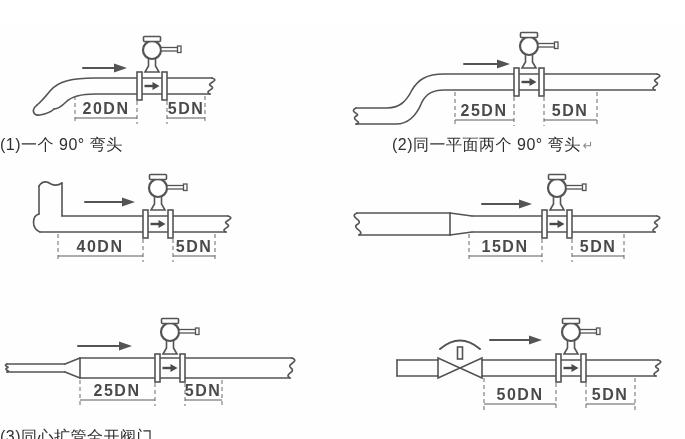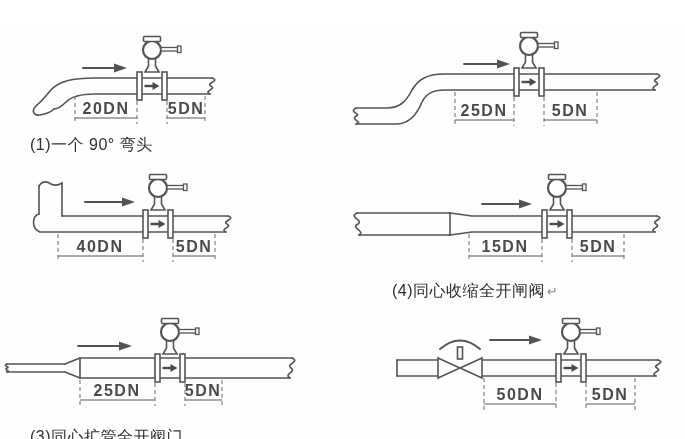--- a/index.html
+++ b/index.html
@@ -5,21 +5,21 @@
   html,body{margin:0;padding:0;background:#fff;}
   #stage{
     width:685px;height:439px;background:#fffefe;overflow:hidden;
     font-family:"Liberation Sans","DejaVu Sans",sans-serif;
     display:grid;grid-template-columns:342px 343px;grid-template-rows:146px 146px 147px;margin-top:24px;
   }
   .panel{position:relative;}
   .panel svg{display:block;}
   .caption{
     font-size:16px;color:#2f2f2f;letter-spacing:0.5px;
-    padding-left:30px;margin-top:1px;white-space:nowrap;
+    margin-top:1px;white-space:nowrap;
   }
   .col-right .caption{padding-left:50px;}
   .ret{color:#8a8a8a;font-size:13px;margin-left:2px;}
   .dimtxt{
     font-family:"Liberation Sans","DejaVu Sans",sans-serif;
     font-weight:bold;font-size:16px;fill:#4a4a4a;letter-spacing:1.5px;
     text-anchor:middle;
   }
   .ln{stroke:#545454;stroke-width:1.6;fill:none;stroke-linecap:round;}
   .dash{stroke:#6a6a6a;stroke-width:1;stroke-dasharray:4 3;fill:none;}
@@ -92,20 +92,21 @@
         <line class="dash" x1="172" y1="73" x2="172" y2="102"></line>
         <line class="dash" x1="202" y1="73" x2="202" y2="102"></line>
         <line class="dash" x1="255" y1="68" x2="255" y2="102"></line>
         <line class="dimln" x1="113" y1="96" x2="172" y2="96"></line>
         <line class="dimln" x1="202" y1="96" x2="255" y2="96"></line>
         <text class="dimtxt" x="142" y="92">25DN</text>
         <text class="dimtxt" x="228" y="92">5DN</text>
       </g>
       <use href="#fm" transform="translate(187,58)"></use>
     </svg>
+    <div class="caption"><span>(2)同一平面两个 90° 弯头</span><span class="ret">↵</span></div>
   </div>
 
   <div class="panel col-left">
     <svg width="342" height="110" viewBox="0 0 342 110">
       <g>
         <line class="ln" x1="39" y1="44" x2="39" y2="16"></line>
         <line class="ln" x1="62" y1="46" x2="62" y2="13"></line>
         <path class="ln" d="M 39,16 C 43,10 48,12 51,14 C 55,16 59,15 62,13"></path>
         <path class="ln" d="M 39,44 C 32,46 31,58 40,62"></path>
       </g>
@@ -152,21 +153,20 @@
         <line class="dash" x1="200" y1="69" x2="200" y2="92"></line>
         <line class="dash" x1="230" y1="69" x2="230" y2="92"></line>
         <line class="dash" x1="282" y1="64" x2="282" y2="92"></line>
         <line class="dimln" x1="127" y1="86" x2="200" y2="86"></line>
         <line class="dimln" x1="230" y1="86" x2="282" y2="86"></line>
         <text class="dimtxt" x="163" y="82">15DN</text>
         <text class="dimtxt" x="256" y="82">5DN</text>
       </g>
       <use href="#fm" transform="translate(215,54)"></use>
     </svg>
-    <div class="caption"><span>(4)同心收缩全开闸阀</span><span class="ret">↵</span></div>
   </div>
 
   <div class="panel col-left">
     <svg width="342" height="110" viewBox="0 0 342 110">
       <g>
         <line class="ln" x1="7" y1="48" x2="65" y2="48"></line>
         <line class="ln" x1="7" y1="56" x2="65" y2="56"></line>
         <path class="ln" d="M 7,48 c -5,2 4,3 0,4 c -4,2 5,3 0,4"></path>
         <line class="ln" x1="65" y1="48" x2="80" y2="42"></line>
         <line class="ln" x1="65" y1="56" x2="80" y2="62"></line>

